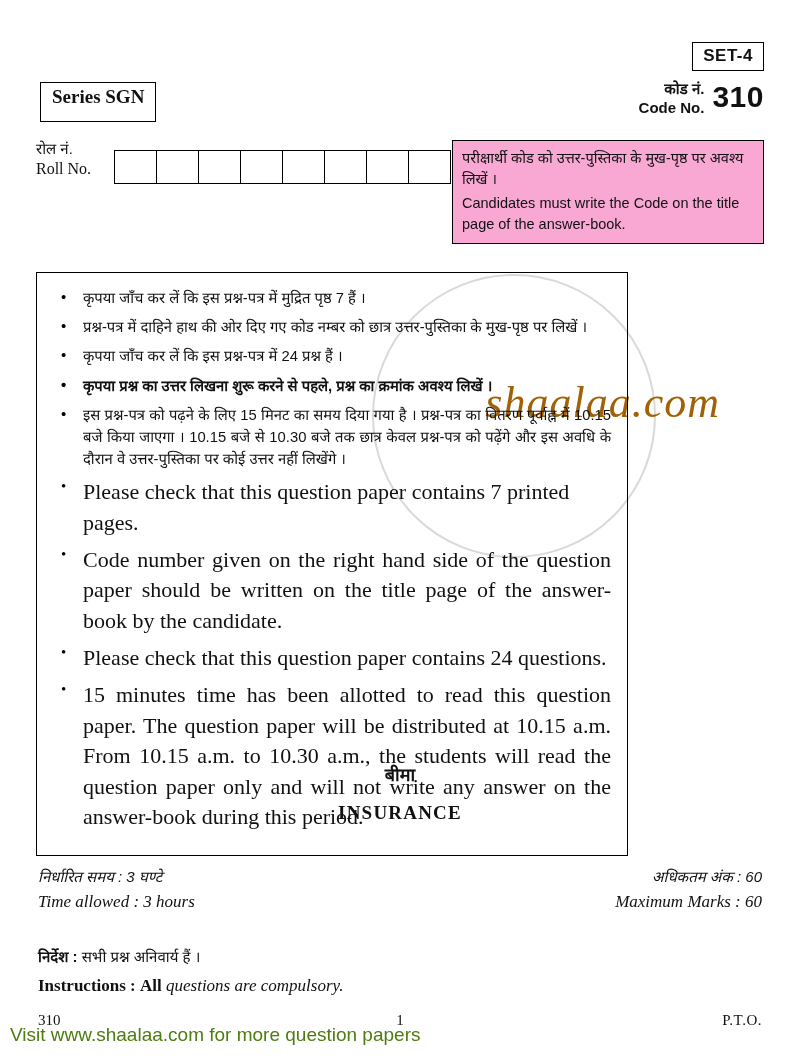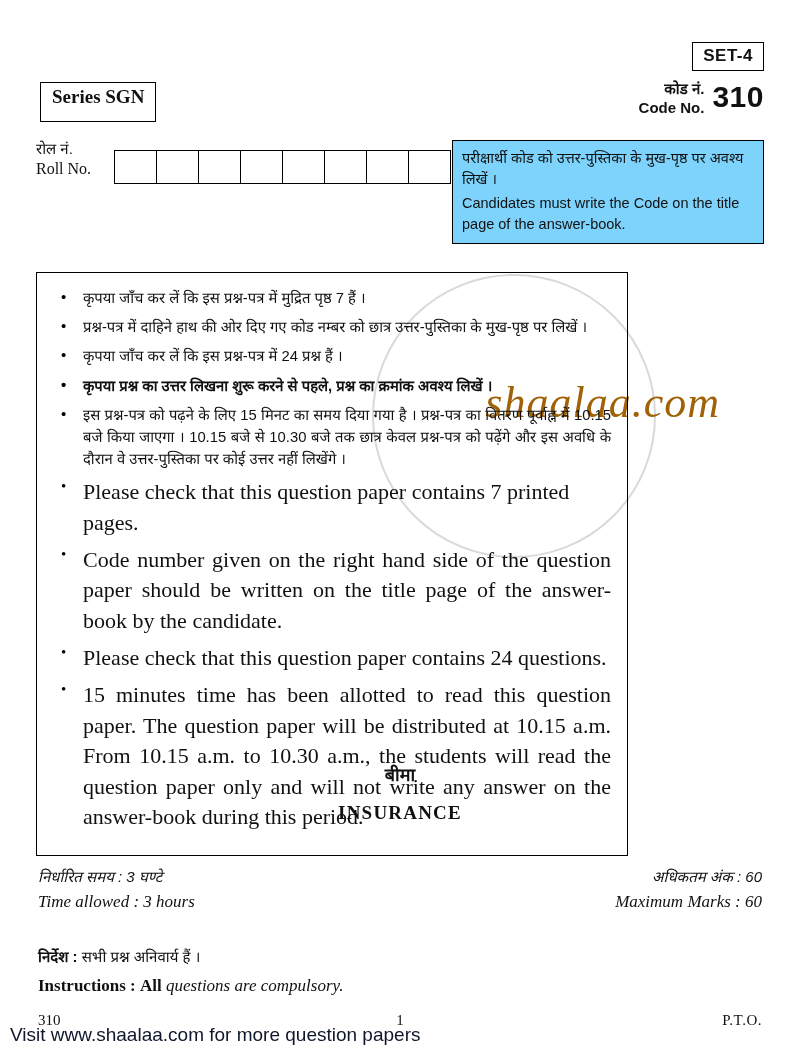--- a/index.html
+++ b/index.html
@@ -138,21 +138,21 @@
   .roll-cell:last-child { border-right: none; }
 
   
   .cand-box {
     position: absolute;
     left: 452px;
     top: 140px;
     width: 312px;
     border: 1.5px solid #000;
     padding: 7px 9px 9px 9px;
-    background: #7dd3fc;
+    background: #f9a8d4;
     box-sizing: border-box;
   }
   .cand-hi {
     font-family: "Liberation Sans", sans-serif;
     font-size: 14.5px;
     line-height: 1.45;
   }
   .cand-en {
     font-family: "Liberation Sans", sans-serif;
     font-size: 14.5px;
@@ -292,21 +292,21 @@
     font-family: "Liberation Serif", serif;
     font-size: 15px;
     letter-spacing: .5px;
   }
   .site-banner {
     position: absolute;
     left: 10px;
     top: 1024px;
     font-family: "Liberation Sans", sans-serif;
     font-size: 19px;
-    color: #0f172a;
+    color: #4d7c0f;
     z-index: 5;
   }
 </style>
 </head>
 <body>
 
 <div class="page">
 
   <div class="watermark"></div>
   <div class="watermark-text">shaalaa.com</div>

